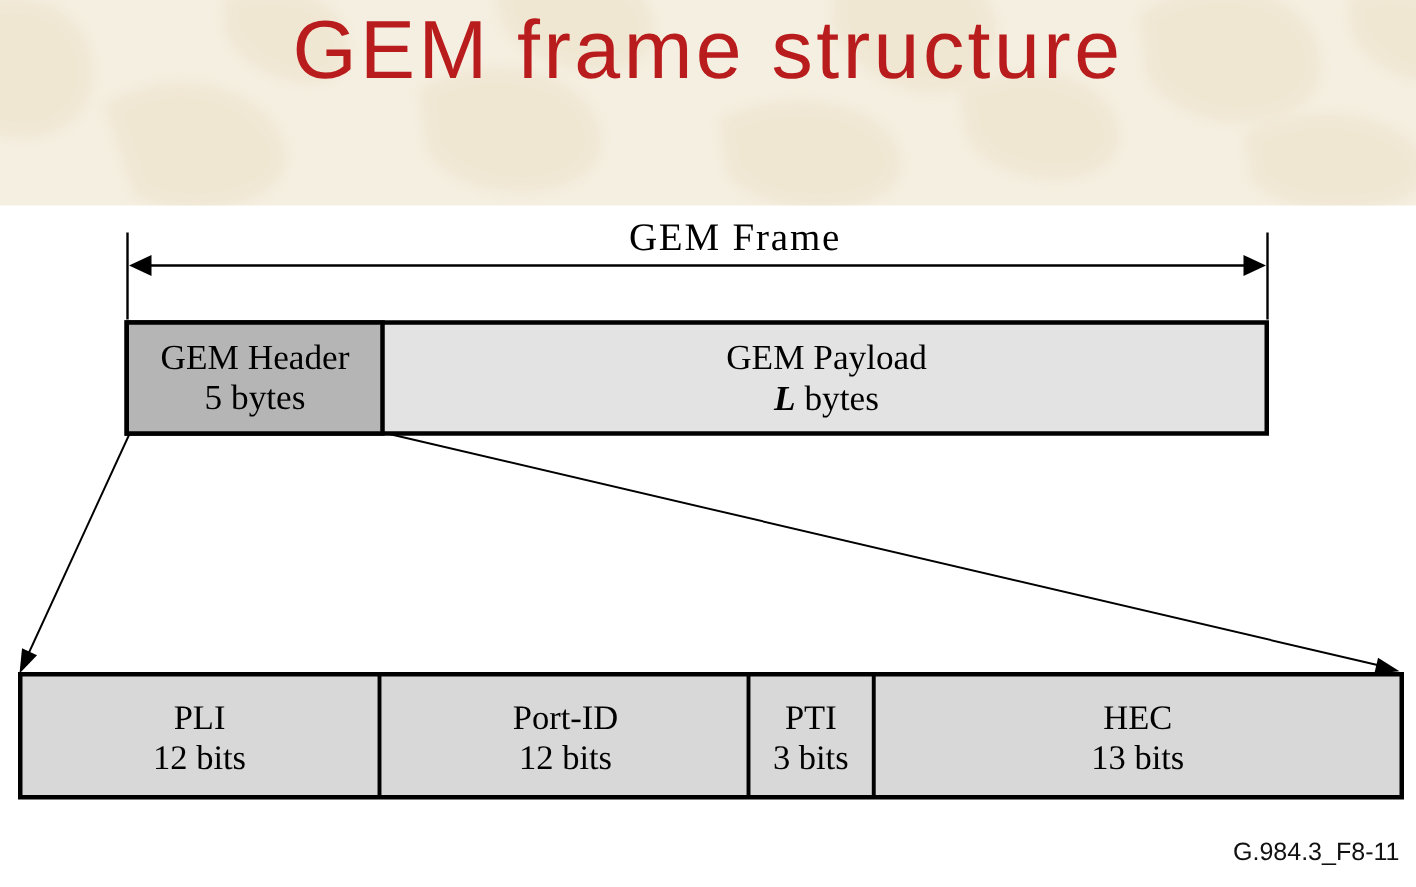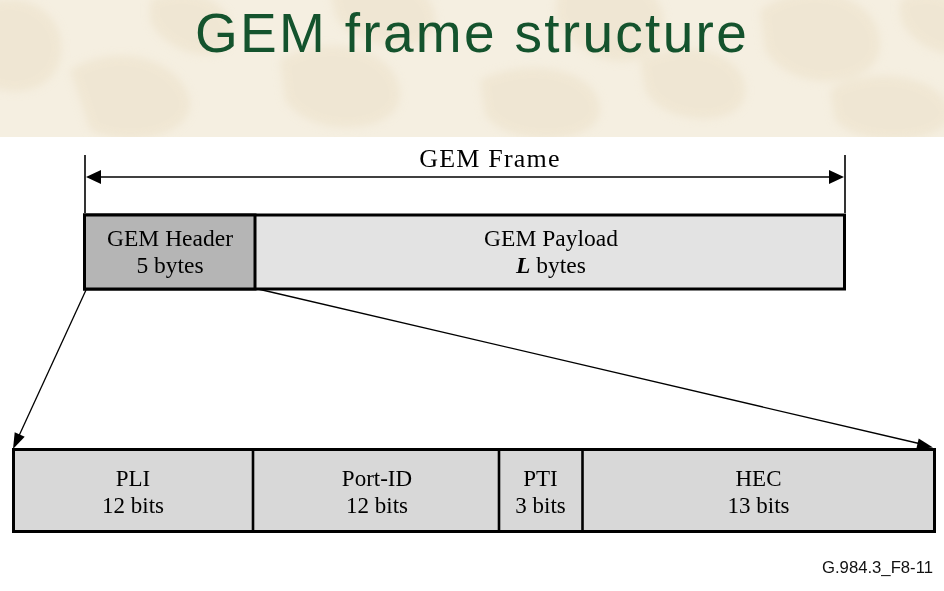--- a/index.html
+++ b/index.html
@@ -1,21 +1,21 @@
 <!DOCTYPE html>
 <html><head>
 <meta charset="utf-8">
 <style>
   html,body{margin:0;padding:0;}
   body{width:944px;height:591px;background:#ffffff;overflow:hidden;position:relative;
        font-family:"Liberation Sans",sans-serif;}
   #band{position:absolute;left:0;top:0;width:944px;height:137px;background:#f5efe1;overflow:hidden;}
   #title{position:absolute;left:0;top:0;width:944px;text-align:center;
          font-family:"Liberation Sans",sans-serif;font-size:55px;letter-spacing:2.3px;
-         color:#14532d;line-height:66px;}
+         color:#b91c1c;line-height:66px;}
   svg{position:absolute;left:0;top:0;}
   .ser{font-family:"Liberation Serif",serif;fill:#000000;}
 </style>
 </head>
 <body>
 <div id="band">
   <svg width="944" height="137" viewBox="0 0 944 137">
     <defs>
         <filter id="soft" x="-30%" y="-30%" width="160%" height="160%">
       <feGaussianBlur stdDeviation="4"></feGaussianBlur>

